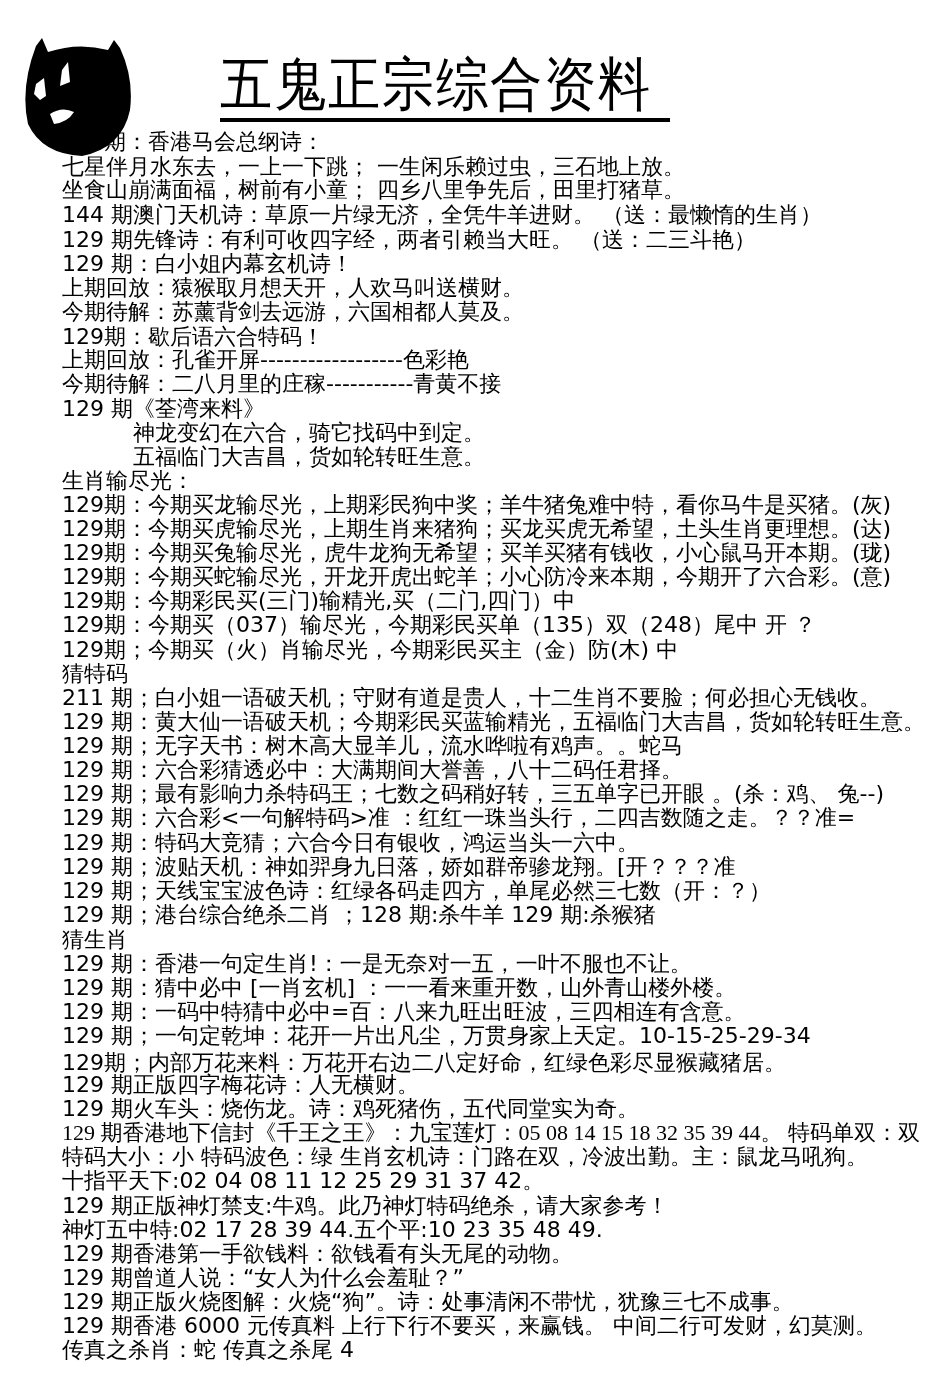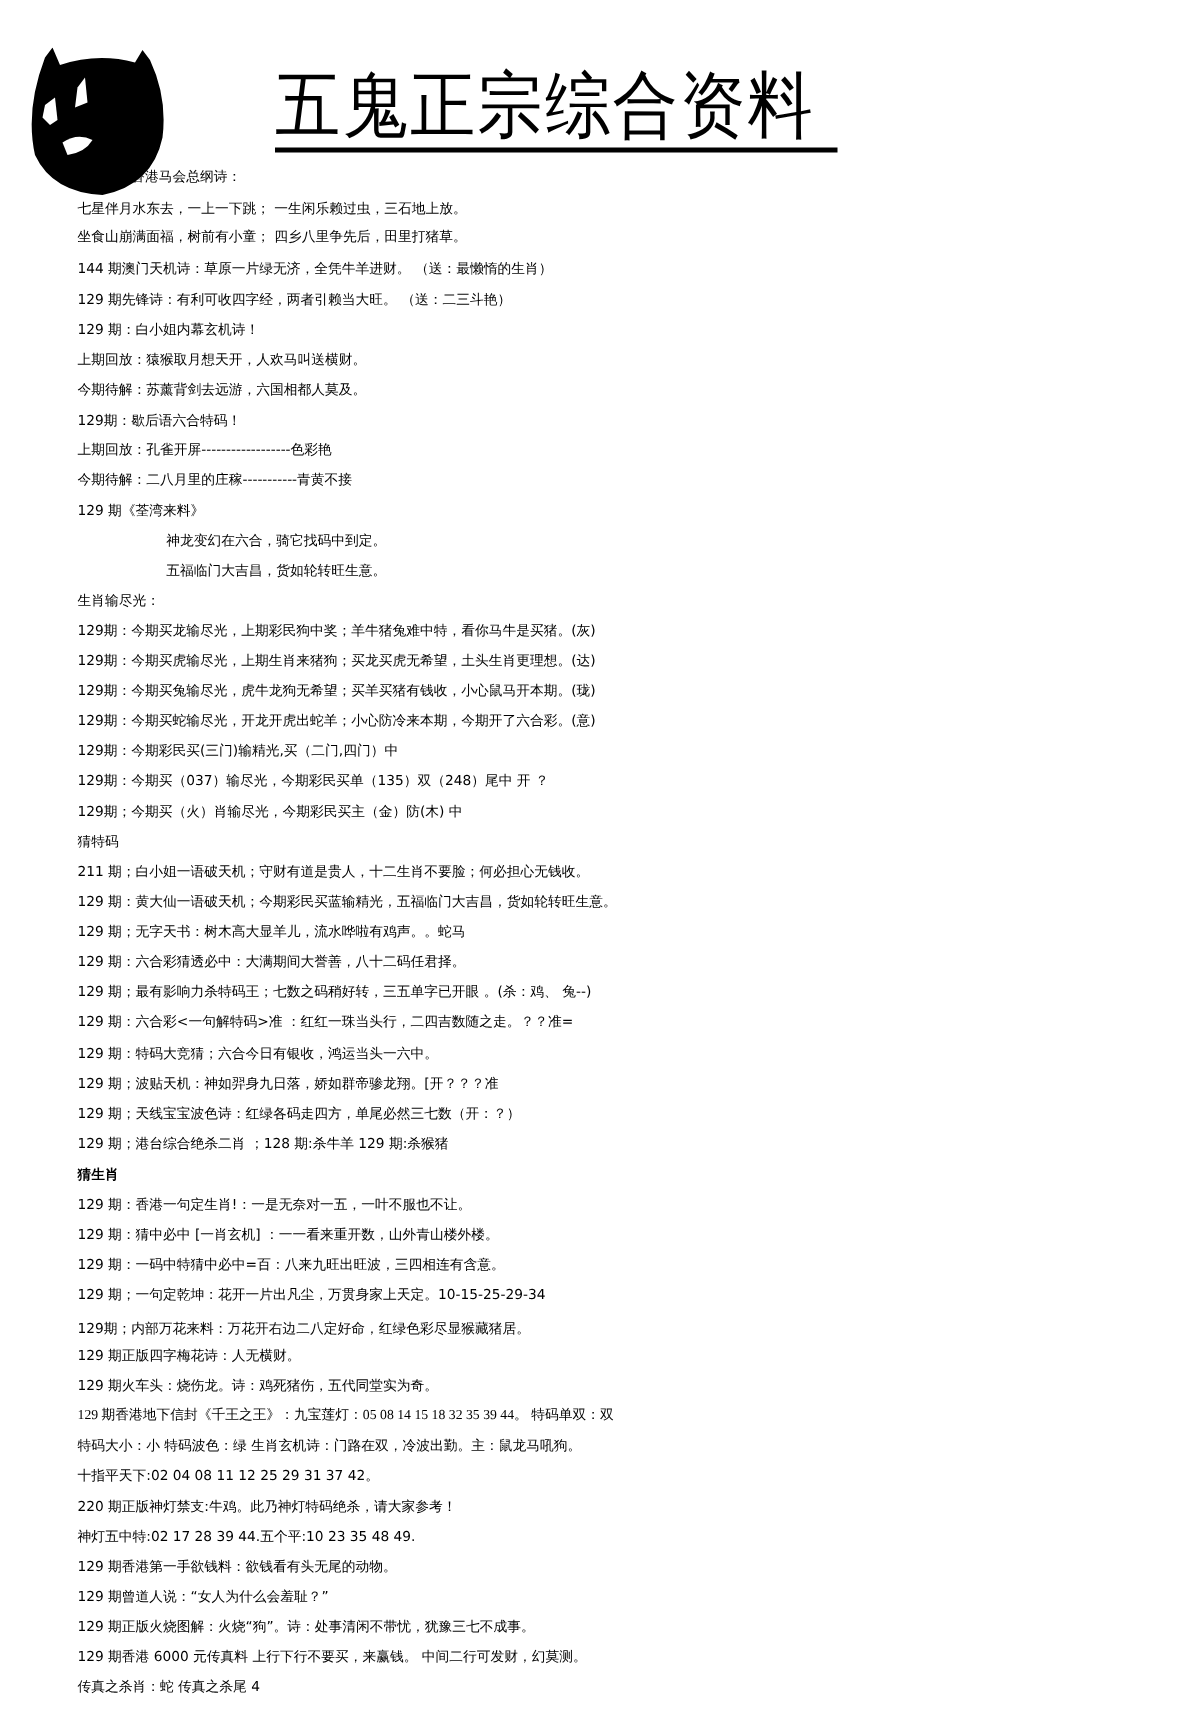--- a/index.html
+++ b/index.html
@@ -13,21 +13,21 @@
   .title {
     position: absolute; left: 220px; top: 52px; width: 500px;
     font-family: "DejaVu Serif", serif; font-size: 58px; line-height: 64px;
     letter-spacing: 2px; white-space: nowrap; font-weight: normal;
     border-bottom: 4px solid #000; padding-bottom: 2px;
     transform: scaleX(0.9); transform-origin: left top;
   }
   .lines { position: absolute; left: 0; top: 128px; width: 947px; }
   .line {
     position: absolute; left: 62px; height: 23px; line-height: 23px;
-    font-size: 11px; white-space: nowrap; letter-spacing: 0px;
+    font-size: 22px; white-space: nowrap; letter-spacing: 0px;
   }
   .indent { left: 133px; }
 </style>
 </head>
 <body>
 
 <div class="logo">
   <svg width="112" height="120" viewBox="0 0 112 120">
     <path d="M14 8 L20 0 L26 14 Q56 4 86 12 L92 2 L98 10 Q112 40 108 72 Q100 110 60 118 Q20 116 6 86 Q-2 50 14 8 Z" fill="#000"></path>
     <path d="M40 32 L46 24 L48 44 L38 48 Z" fill="#fff"></path>
@@ -65,31 +65,31 @@
     <div class="line" style="top: 558px;">211 期；白小姐一语破天机；守财有道是贵人，十二生肖不要脸；何必担心无钱收。</div>
     <div class="line" style="top: 582px;">129 期：黄大仙一语破天机；今期彩民买蓝输精光，五福临门大吉昌，货如轮转旺生意。</div>
     <div class="line" style="top: 606px;">129 期；无字天书：树木高大显羊儿，流水哗啦有鸡声。。蛇马</div>
     <div class="line" style="top: 630px;">129 期：六合彩猜透必中：大满期间大誉善，八十二码任君择。</div>
     <div class="line" style="top: 654px;">129 期；最有影响力杀特码王；七数之码稍好转，三五单字已开眼 。(杀：鸡、 兔--)</div>
     <div class="line" style="top: 678px;">129 期：六合彩&lt;一句解特码&gt;准 ：红红一珠当头行，二四吉数随之走。？？准=</div>
     <div class="line" style="top: 703px;">129 期：特码大竞猜；六合今日有银收，鸿运当头一六中。</div>
     <div class="line" style="top: 727px;">129 期；波贴天机：神如羿身九日落，娇如群帝骖龙翔。[开？？？准</div>
     <div class="line" style="top: 751px;">129 期；天线宝宝波色诗：红绿各码走四方，单尾必然三七数（开：？）</div>
     <div class="line" style="top: 775px;">129 期；港台综合绝杀二肖 ；128 期:杀牛羊      129 期:杀猴猪</div>
-    <div class="line" style="top: 800px; font-weight: bold;">猜生肖</div>
+    <div class="line" style="top: 800px;">猜生肖</div>
     <div class="line" style="top: 824px;">129 期：香港一句定生肖!：一是无奈对一五，一叶不服也不让。</div>
     <div class="line" style="top: 848px;">129 期：猜中必中 [一肖玄机] ：一一看来重开数，山外青山楼外楼。</div>
     <div class="line" style="top: 872px; text-align: right;">129 期：一码中特猜中必中=百：八来九旺出旺波，三四相连有含意。</div>
     <div class="line" style="top: 896px;">129 期；一句定乾坤：花开一片出凡尘，万贯身家上天定。10-15-25-29-34</div>
     <div class="line" style="top: 923px;">129期；内部万花来料：万花开右边二八定好命，红绿色彩尽显猴藏猪居。</div>
     <div class="line" style="top: 945px;">129 期正版四字梅花诗：人无横财。</div>
     <div class="line" style="top: 969px;">129 期火车头：烧伤龙。诗：鸡死猪伤，五代同堂实为奇。</div>
     <div class="line" style="top: 993px; font-family: Liberation Serif, serif;">129 期香港地下信封《千王之王》：九宝莲灯：05 08 14 15 18 32 35 39 44。 特码单双：双</div>
     <div class="line" style="top: 1017px;">特码大小：小 特码波色：绿 生肖玄机诗：门路在双，冷波出勤。主：鼠龙马吼狗。</div>
     <div class="line" style="top: 1041px;">十指平天下:02 04 08 11 12 25 29 31 37 42。</div>
-    <div class="line" style="top: 1066px;">220 期正版神灯禁支:牛鸡。此乃神灯特码绝杀，请大家参考！</div>
+    <div class="line" style="top: 1066px;">129 期正版神灯禁支:牛鸡。此乃神灯特码绝杀，请大家参考！</div>
     <div class="line" style="top: 1090px;">神灯五中特:02 17 28 39 44.五个平:10 23 35 48 49.</div>
     <div class="line" style="top: 1114px;">129 期香港第一手欲钱料：欲钱看有头无尾的动物。</div>
     <div class="line" style="top: 1138px;">129 期曾道人说：“女人为什么会羞耻？”</div>
     <div class="line" style="top: 1162px;">129 期正版火烧图解：火烧“狗”。诗：处事清闲不带忧，犹豫三七不成事。</div>
     <div class="line" style="top: 1186px;">129 期香港 6000 元传真料 上行下行不要买，来赢钱。 中间二行可发财，幻莫测。</div>
     <div class="line" style="top: 1210px;">传真之杀肖：蛇 传真之杀尾 4</div>
   </div>
 
 </body></html>

